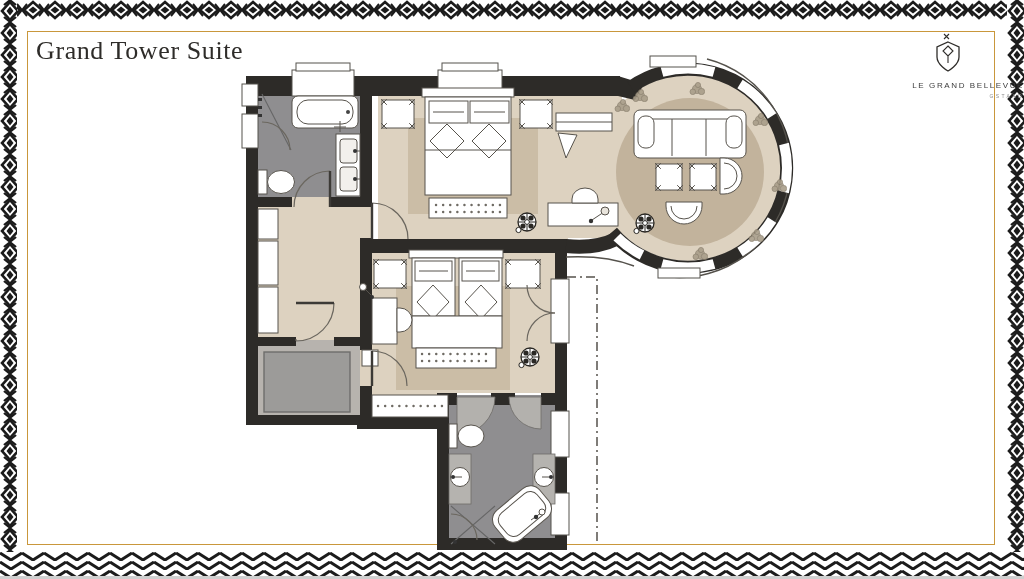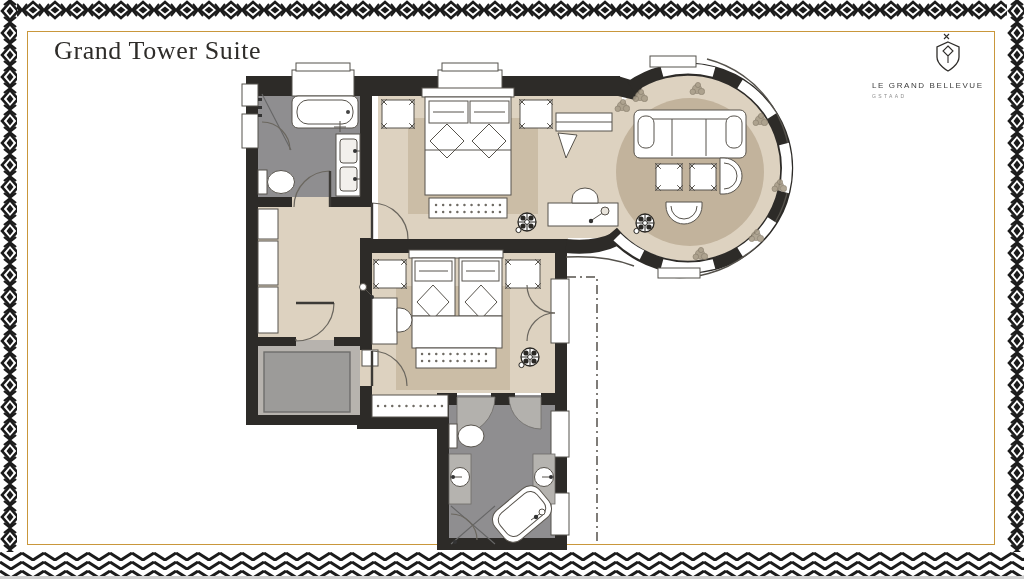--- a/index.html
+++ b/index.html
@@ -11,23 +11,23 @@
   body{width:1024px;height:579px;position:relative;background:var(--paper);
        font-family:"Liberation Serif", serif; overflow:hidden;}
   .strip{position:absolute;}
   .strip.top{left:0;top:0;width:1024px;height:20px;}
   .strip.bottom{left:0;top:552px;width:1024px;height:24px;}
   .strip.left{left:0;top:0;width:17px;height:579px;}
   .strip.right{left:1007px;top:0;width:17px;height:579px;}
   .bottom-edge{position:absolute;left:0;top:576px;width:1024px;height:3px;background:#cfcfcf;}
   .gold-frame{position:absolute;left:27px;top:31px;width:968px;height:514px;
       border:1.5px solid var(--accent-gold);box-sizing:border-box;}
-  .title{position:absolute;left:54px;top:36px;font-size:26px;color:#2e2c29;
+  .title{position:absolute;left:36px;top:36px;font-size:26px;color:#2e2c29;
       letter-spacing:.6px;font-family:"Liberation Serif", serif;}
-  .logo{position:absolute;left:872px;top:33px;width:152px;text-align:left;color:#3a3a3a;}
+  .logo{position:absolute;left:872px;top:33px;width:152px;text-align:right;color:#3a3a3a;}
   .logo .crest{display:block;margin:0 auto 4px auto;}
   .logo .brand{font-family:"Liberation Sans", sans-serif;font-size:8px;letter-spacing:1.6px;color:#3c3c3c;}
   .logo .loc{font-family:"Liberation Sans", sans-serif;font-size:5px;letter-spacing:2.4px;color:#8d8d8d;margin-top:3px;}
   svg{display:block;}
   #plan{position:absolute;left:0;top:0;}
   .wall{fill:var(--wall);}
   .wallstroke{fill:none;stroke:var(--wall);}
   .floor{fill:var(--floor-beige);}
   .bathfloor{fill:var(--bath-floor);}
   .vestfloor{fill:#b7b3ae;}

